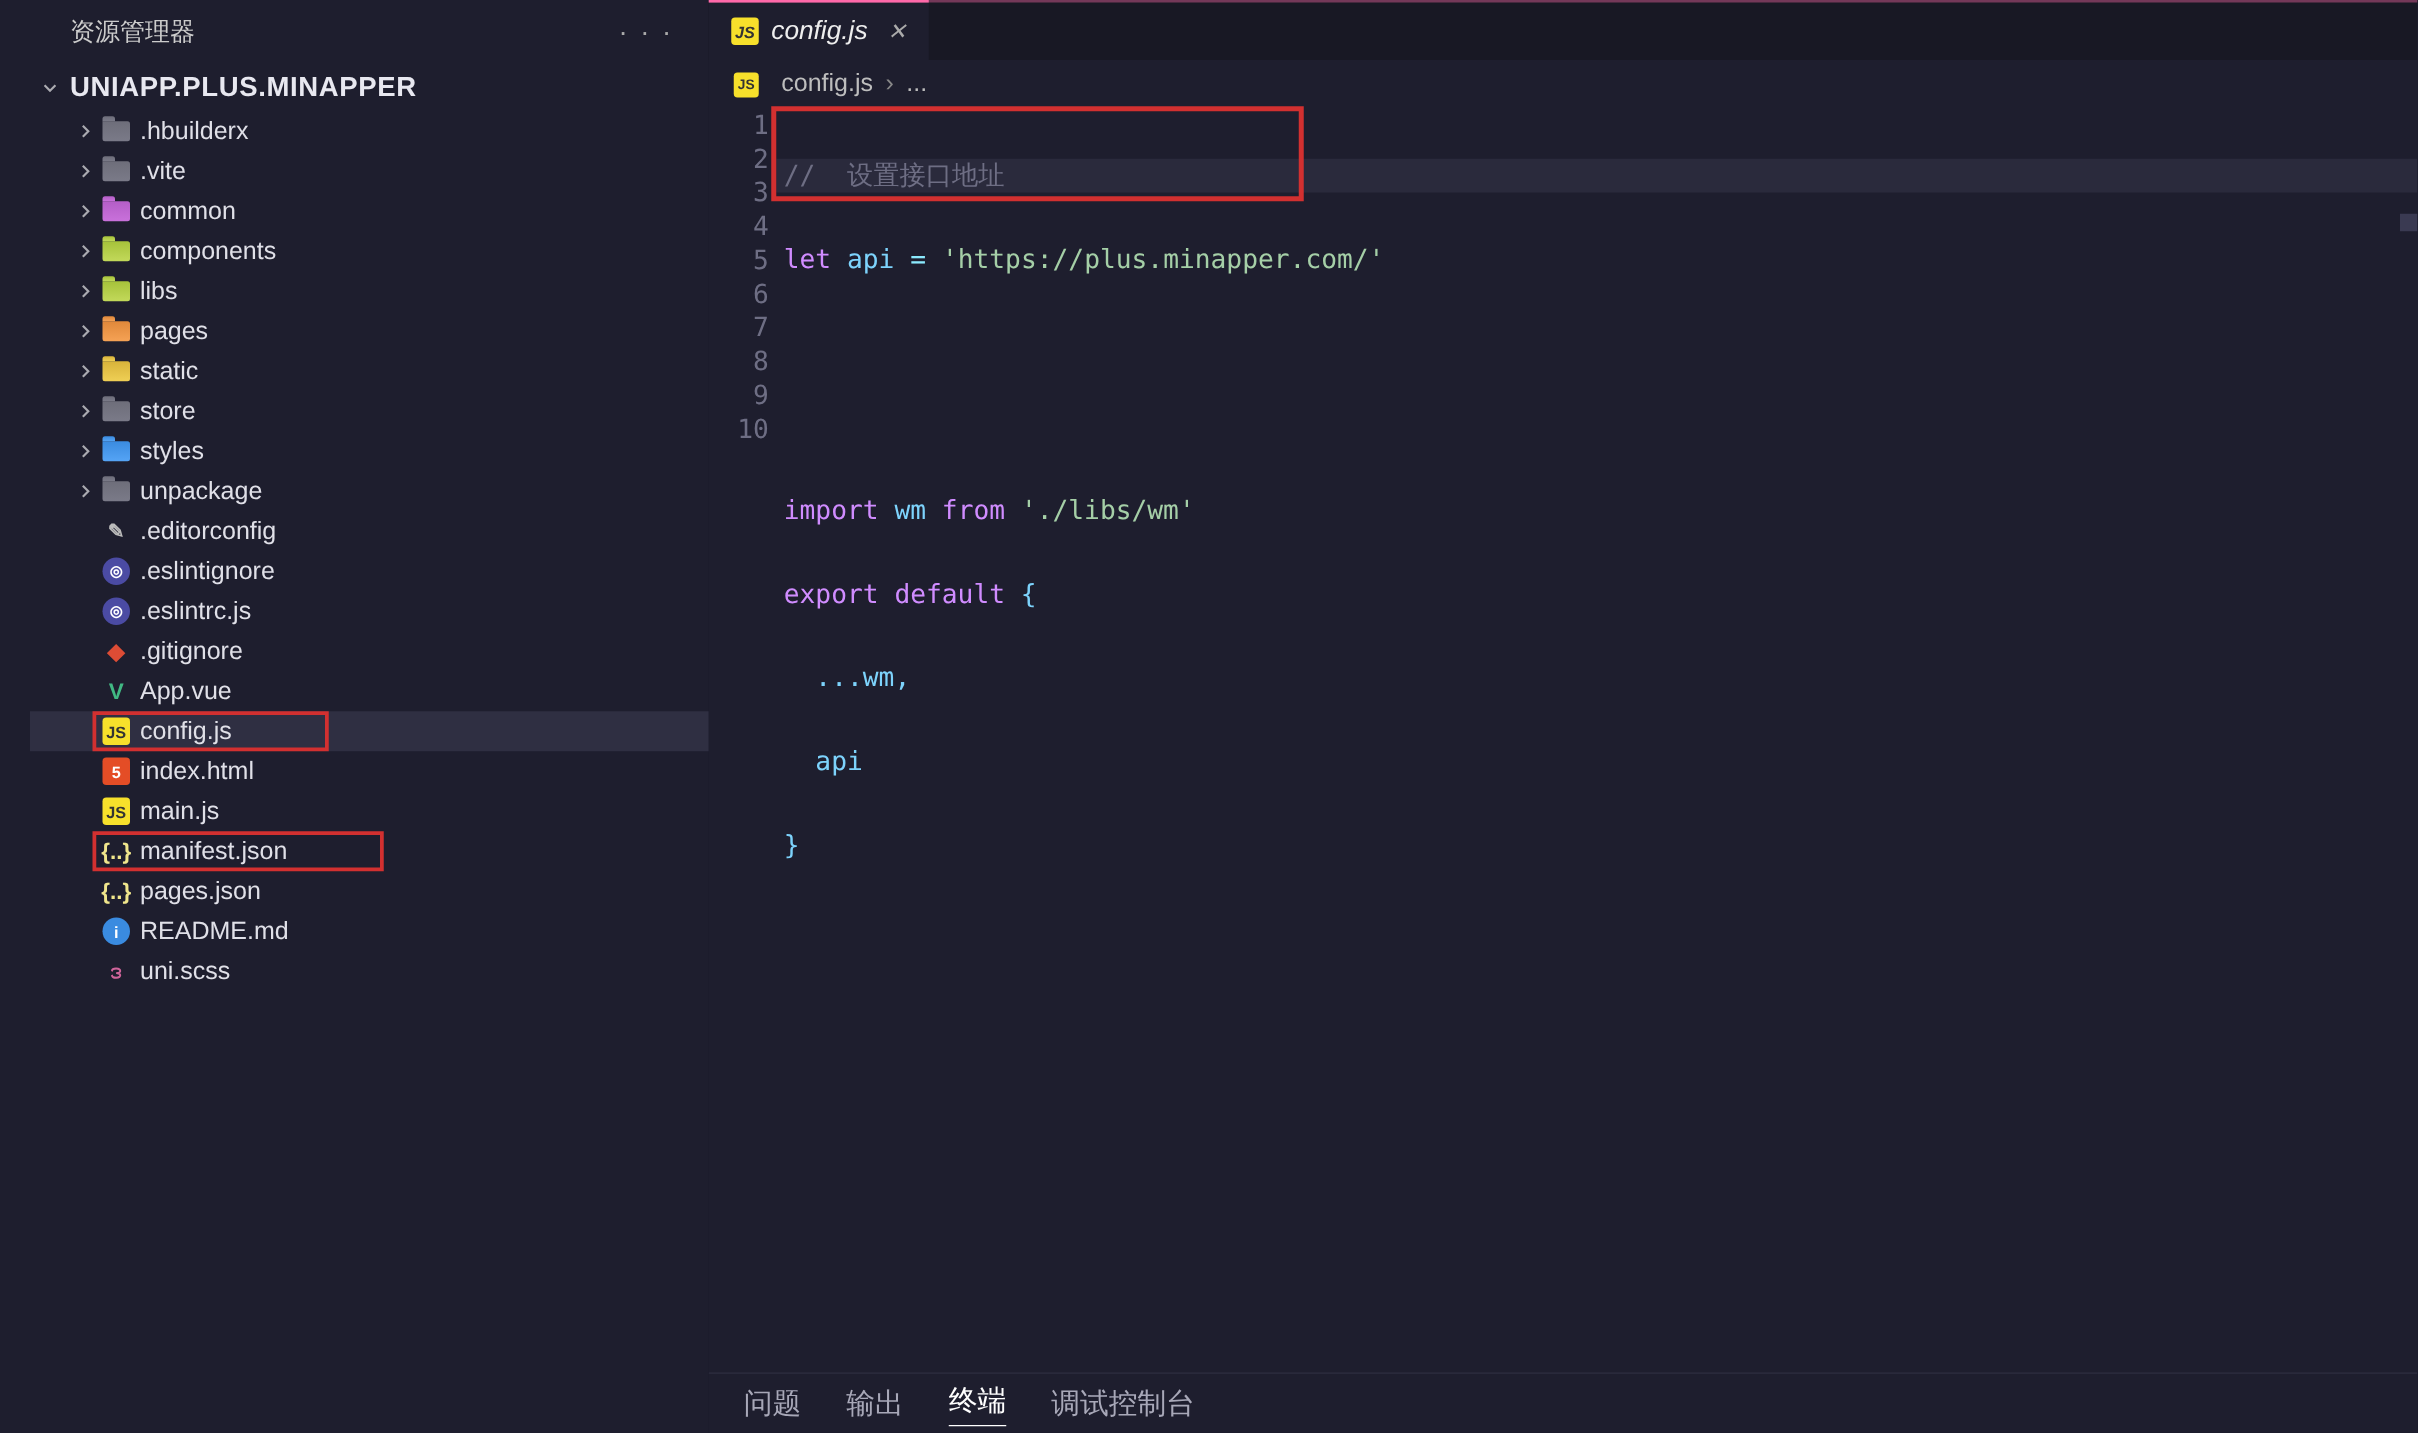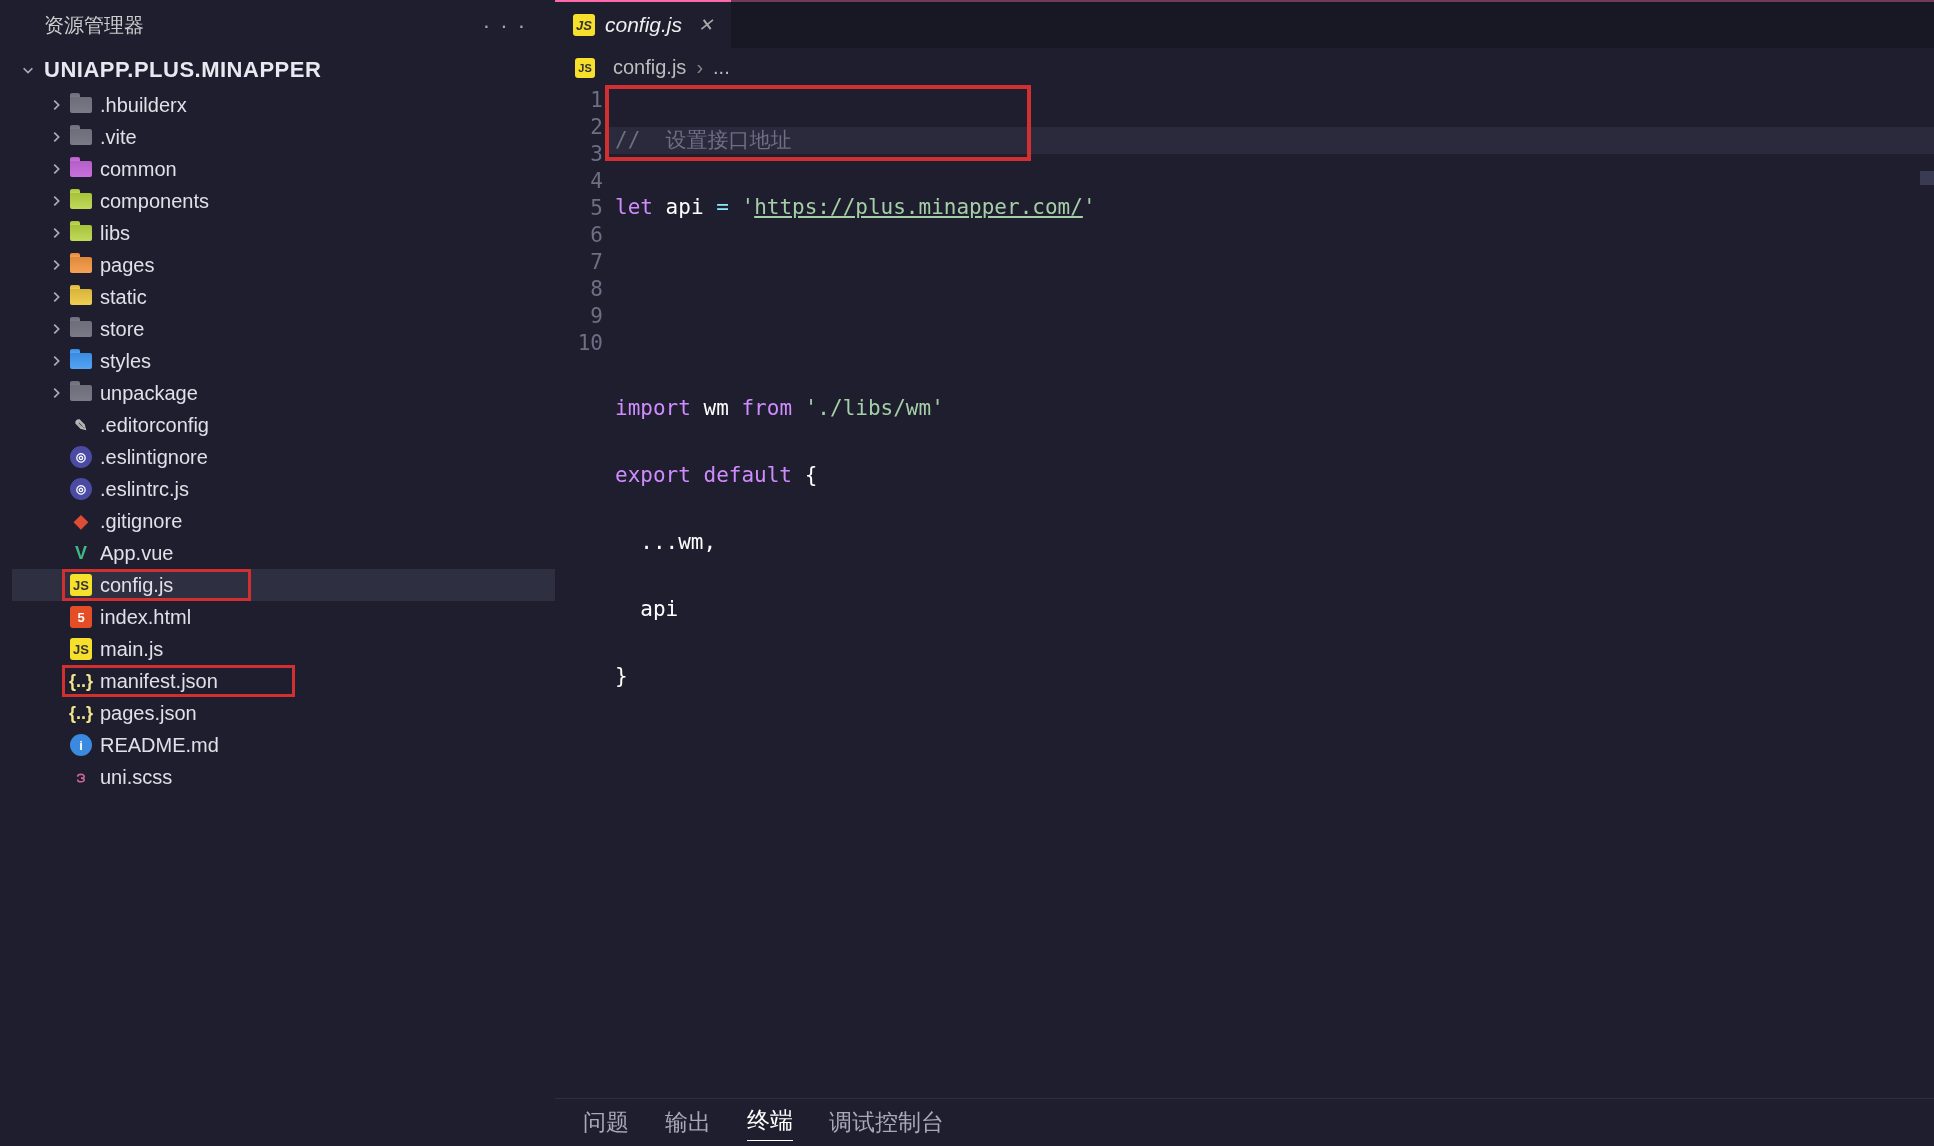--- a/index.html
+++ b/index.html
@@ -11,20 +11,21 @@
       height: 1146px;
       overflow: hidden;
       display: flex;
     }
     .sidebar {
       width: 555px;
       background: #1e1e2e;
       display: flex;
       flex-direction: column;
       padding-left: 12px;
+      margin-left: 12px;
     }
     .explorer-header {
       display: flex;
       align-items: center;
       justify-content: space-between;
       padding: 12px 20px 12px 32px;
       font-size: 20px;
       color: #cccccc;
     }
     .explorer-actions { color: #aaa; font-size: 22px; letter-spacing: 2px; padding-right: 8px; }
@@ -105,24 +106,24 @@
     }
     .breadcrumb .sep { color:#888; }
     .code-area { flex:1; display:flex; font-family: "Menlo","Consolas",monospace; font-size:21px; line-height:27px; position:relative; padding-top:2px; }
     .gutter { width:60px; text-align:right; color:#6e6e84; padding-right:12px; user-select:none; }
     .gutter div { height:27px; }
     .code { flex:1; position:relative; }
     .code div.line { height:27px; white-space:pre; color:#cdd6f4;margin-top:40px; }
     .code .hl-line { background:#2a2a3c; margin-left:-6px; padding-left:6px; width:calc(100% + 6px); }
     .tok-comment { color:#6e6e84; }
     .tok-kw      { color:#d08cff;text-align:right; }
-    .tok-var     { color:#ffffff; }
+    .tok-var     { color:#7dd3fc; }
     .tok-op      { color:#8be9fd; }
     .tok-str     { color:#a5cfa7; }
-    .tok-url     { color:#a5cfa7; text-decoration: underline; }
+    .tok-url     { color:#a5cfa7; }
     .red-annot {
       position:absolute; border:4px solid #d23030; pointer-events:none;
     }
     .minimap-scroll {
       position:absolute; top:86px; right:0; width:14px; height:14px;
       background:#3a3a52;
     }
     .terminal-tabs {
       height:48px; border-top:1px solid #2e2e40;
       display:flex; align-items:center; gap:36px;

